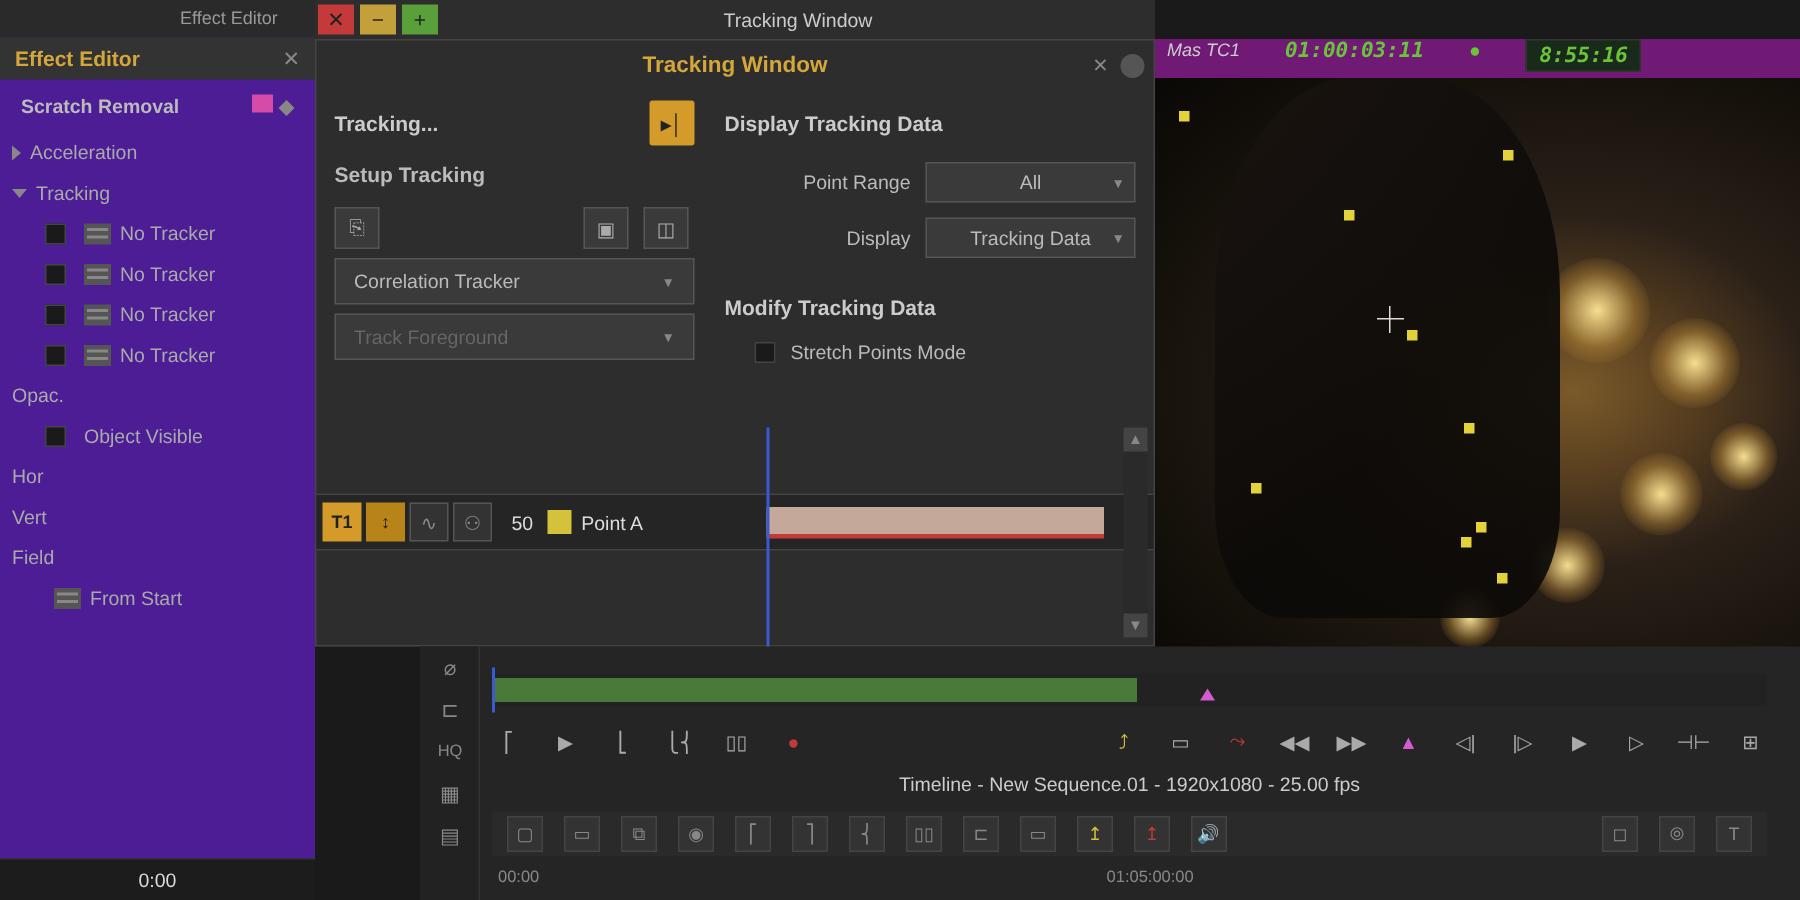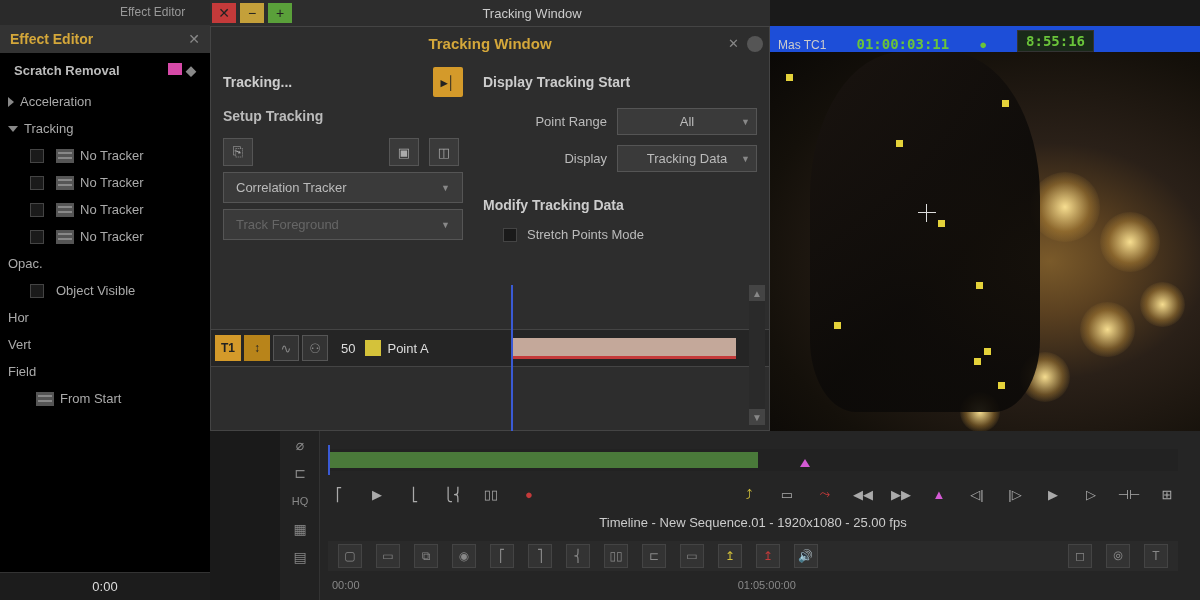--- a/index.html
+++ b/index.html
@@ -1,19 +1,19 @@
 <!DOCTYPE html>
 <html><head>
 <meta charset="utf-8">
 <style>
   * { box-sizing: border-box; margin: 0; padding: 0; font-family: Arial, sans-serif; }
   body { background: #1a1a1a; color: #aaa; width: 1200px; height: 600px; overflow: hidden; position: relative; font-size: 13px; }
 
   
-  .sidebar { position: absolute; left: 0; top: 0; width: 210px; height: 600px; background: #000000; }
+  .sidebar { position: absolute; left: 0; top: 0; width: 210px; height: 600px; background: #4c1d95; }
   .sidebar-header-tab { height: 25px; background: #2a2a2a; padding-left: 120px; font-size: 12px; line-height: 25px; color: #999; }
   .sidebar-title { display: flex; align-items: center; justify-content: space-between; padding: 6px 10px; background: #333; }
   .sidebar-title-text { color: #d4a73a; font-weight: bold; font-size: 14px; }
   .close-x { color: #888; cursor: pointer; font-size: 14px; }
   .section-header { display: flex; justify-content: space-between; align-items: center; padding: 10px 14px; font-weight: bold; color: #bbb; }
   .pink-icon { width: 14px; height: 12px; background: #d64aa8; display: inline-block; margin-right: 4px; }
   .param-row { display: flex; align-items: center; padding: 6px 2px 6px 8px; color: #aaa; font-size: 13px; }
   .tri { display: inline-block; width: 0; height: 0; margin-right: 6px; }
   .tri-right { border-top: 5px solid transparent; border-bottom: 5px solid transparent; border-left: 6px solid #888; }
   .tri-down { border-left: 5px solid transparent; border-right: 5px solid transparent; border-top: 6px solid #888; }
@@ -61,21 +61,21 @@
   .color-box { width: 16px; height: 16px; background: #d4c23a; margin-right: 6px; }
   .point-label { color: #ddd; font-size: 13px; }
   .track-bar { position: absolute; left: 300px; top: 8px; height: 20px; width: 225px; background: #c4a89a; }
   .track-bar-line { position: absolute; left: 300px; top: 26px; height: 3px; width: 225px; background: #c43a3a; }
   .playhead { position: absolute; left: 300px; top: 0; width: 2px; height: 160px; background: #3a5ad4; }
   .scroll-track { position: absolute; right: 4px; top: 258px; width: 16px; height: 140px; background: #2a2a2a; }
   .scroll-btn { width: 16px; height: 16px; background: #444; color: #888; font-size: 10px; display: flex; align-items: center; justify-content: center; }
   .scroll-btn.bot { position: absolute; bottom: 0; }
 
   
-  .viewer-header { position: absolute; left: 770px; top: 26px; width: 430px; height: 26px; background: #1d4ed8; display: flex; align-items: flex-end; gap: 30px; padding-left: 8px; }
+  .viewer-header { position: absolute; left: 770px; top: 26px; width: 430px; height: 26px; background: #701a75; display: flex; align-items: flex-start; gap: 30px; padding-left: 8px; font-style: italic; }
   .tc-label { color: #ccc; font-size: 12px; }
   .tc-val { color: #6ac43a; font-family: monospace; font-size: 14px; font-weight: bold; }
   .tc-val2 { color: #6ac43a; font-family: monospace; font-size: 14px; font-weight: bold; padding: 2px 8px; background: #1a2a1a; border: 1px solid #333; }
   .viewer { position: absolute; left: 770px; top: 52px; width: 430px; height: 380px; background: radial-gradient(ellipse at 65% 55%, #7a5a2a 0%, #5a4020 18%, #2a2018 40%, #14100a 75%, #0a0806 100%); overflow: hidden; }
   .glow { position: absolute; border-radius: 50%; background: radial-gradient(circle, rgba(255,230,150,0.95) 0%, rgba(200,150,60,0.4) 50%, transparent 75%); }
   .figure { position: absolute; left: 40px; top: 0; width: 230px; height: 360px; background: linear-gradient(135deg, #1a1410 0%, #0c0a08 60%); border-radius: 40% 40% 20% 20%; opacity: 0.92; }
   .tp { position: absolute; width: 7px; height: 7px; background: #e4d23a; }
   .crosshair { position: absolute; left: 148px; top: 152px; width: 18px; height: 18px; }
   .crosshair::before, .crosshair::after { content: ''; position: absolute; background: #ddd; }
   .crosshair::before { left: 8px; top: 0; width: 1px; height: 18px; }
@@ -202,21 +202,21 @@
       <div class="dropdown">
           <span>Correlation Tracker</span>
           <span class="arrow">▼</span>
         </div>
       <div class="dropdown inactive">
           <span>Track Foreground</span>
           <span class="arrow">▼</span>
         </div>
     </div>
     <div class="tracking-right">
-      <div class="tr-label">Display Tracking Start</div>
+      <div class="tr-label">Display Tracking Data</div>
       <div class="field-row">
         <span class="field-label">Point Range</span>
         <div class="dd-small">
             <span>All</span>
             <span class="arrow">▼</span>
           </div>
       </div>
       <div class="field-row">
         <span class="field-label">Display</span>
         <div class="dd-small">

